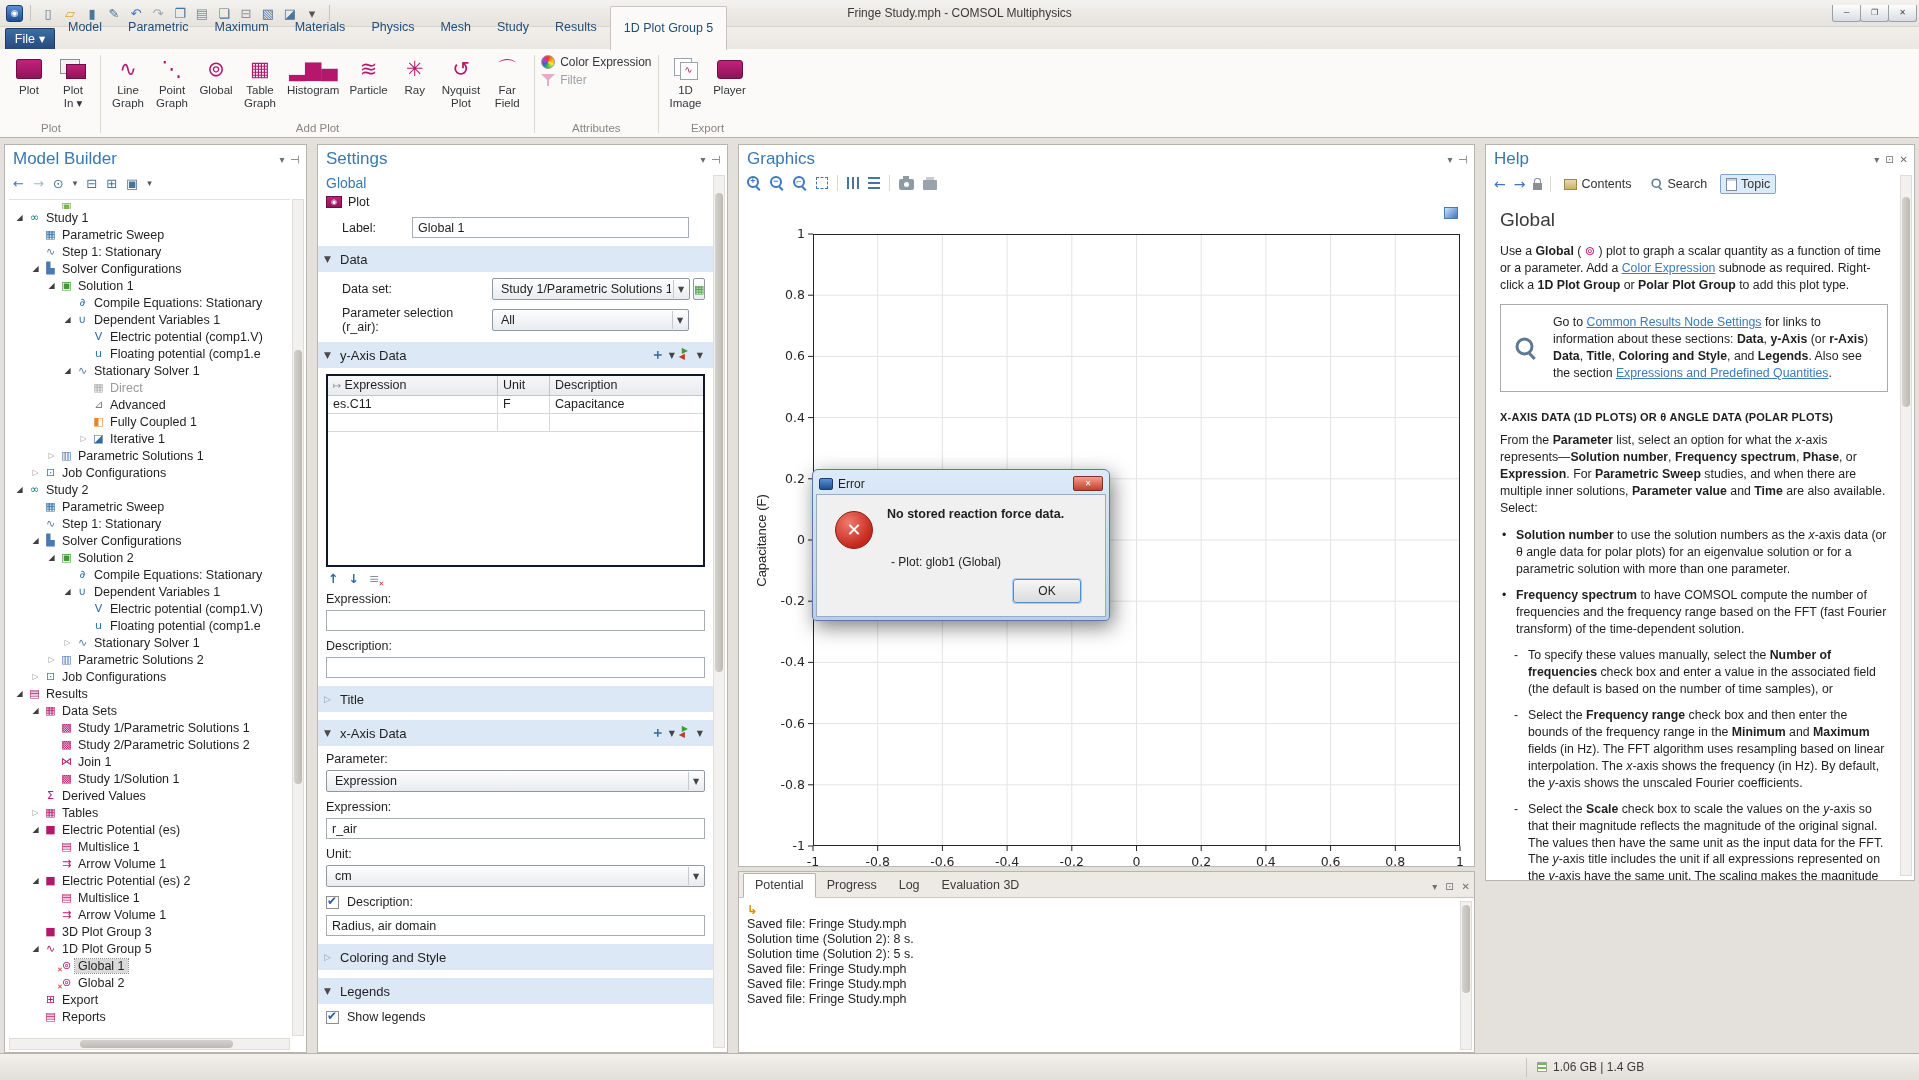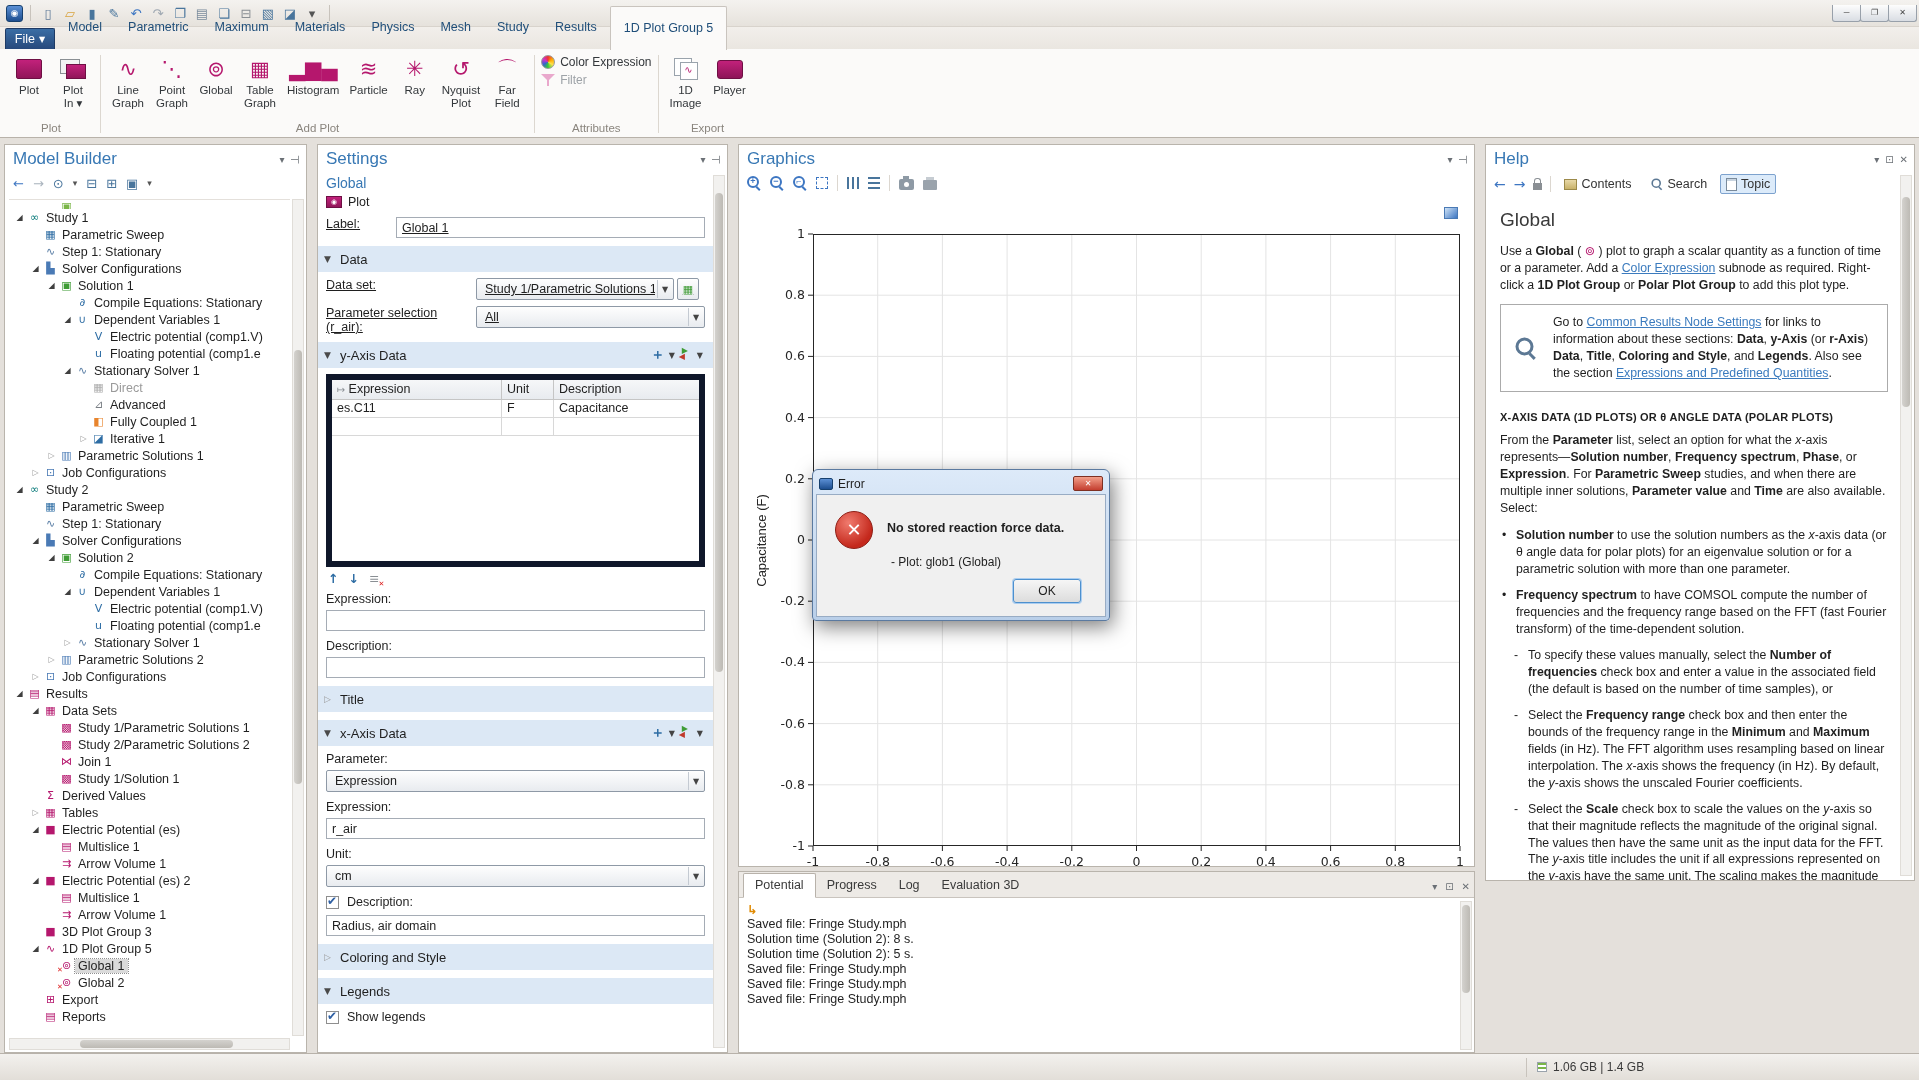--- a/index.html
+++ b/index.html
@@ -108,40 +108,40 @@
   .hsb { position:absolute; left:4px; right:16px; bottom:2px; height:12px; background:#F2F1EF; border:1px solid #E0DDD8; }
   .hsb .thumb { position:absolute; top:1px; bottom:1px; left:25%; width:55%; background:linear-gradient(#D4D2CE,#BDBAB4); border-radius:5px; }
 
   
   .s-body { position:absolute; left:0; right:14px; top:28px; bottom:0; padding:0 8px 0 8px; overflow:hidden; }
   .s-sub { font-size:14px; color:#3878B4; margin:2px 0 4px 0; }
   .s-node { display:flex; align-items:center; gap:6px; margin:4px 0 8px 0; }
   .mini-plot-icon { width:16px; height:12px; background:linear-gradient(#C2217B,#911559);
     border:1px solid #6E0F44; display:inline-flex; align-items:center; justify-content:center;
     color:#fff; font-size:7px; }
-  .s-row { display:flex; margin:6px 0;text-decoration:underline; }
+  .s-row { display:flex; align-items:center; margin:6px 16px; }
   .s-cap { width:150px; flex:none; }
   .s-cap.narrow { width:70px; }
   .tin { height:21px; border:1px solid #A5ACB5; background:#fff; padding:0 5px; display:flex; align-items:center; }
   .combo { height:22px; border:1px solid #8E99A6; border-radius:2px;
     background:linear-gradient(#FEFEFE,#E8EBEF); display:flex; align-items:center; position:relative; padding:0 18px 0 8px; }
   .combo .ca { position:absolute; right:1px; top:1px; bottom:1px; width:15px; border-left:1px solid #C4CAD2;
     display:flex; align-items:center; justify-content:center; font-size:8px; color:#444; }
   .sec { height:26px; background:#DCE8F5; display:flex; align-items:center; padding:0 6px;
     margin:8px -8px 6px -8px; }
   .sec .sarr { width:16px; font-size:9px; color:#4A4A4A; font-family:"DejaVu Sans"; }
   .sec .sarr.col { color:#9B9B9B; }
   .sec .stitle { font-size:13px; }
   .sec .sicons { margin-left:auto; display:flex; align-items:center; gap:4px; padding-right:4px; }
   .plus { color:#2E6DA4; font-weight:bold; font-size:14px; }
   .mini-arr { font-size:8px; color:#444; }
   .repl { position:relative; width:14px; height:12px; }
   .repl::before { content:"▶"; position:absolute; left:3px; top:-3px; color:#3F9C35; font-size:8px; }
   .repl::after { content:"◀"; position:absolute; left:0px; top:3px; color:#C0392B; font-size:8px; }
-  .ytable { border:6px solid #0f172a; height:193px; margin:2px 0 4px 0; background:#fff; }
+  .ytable { border:2px solid #0f172a; height:193px; margin:2px 0 4px 0; background:#fff; }
   .ytable .hrow, .ytable .drow { display:flex; }
   .ytable .hcell { background:linear-gradient(#F6F7F9,#E8EBEF); border-right:1px solid #C5C5C5;
     border-bottom:1px solid #C5C5C5; padding:2px 5px; height:20px; }
   .ytable .dcell { border-right:1px solid #D8D8D8; border-bottom:1px solid #D8D8D8; padding:1px 5px; height:18px; }
   .c0 { width:170px; flex:none; } .c1 { width:52px; flex:none; } .c2 { flex:1; border-right:none !important; }
   .tbl-tools { display:flex; gap:10px; align-items:center; margin:4px 0 6px 2px; color:#2E6DA4; font-weight:bold; }
   .dlist { position:relative; color:#8A8F94; font-weight:normal; }
   .dlist::after { content:"✕"; position:absolute; right:-5px; bottom:-2px; color:#D22; font-size:7px; font-weight:bold; }
   .cblab { display:flex; align-items:center; gap:8px; }
   .cb { width:13px; height:13px; border:1px solid #8E8E8E; background:#fff; position:relative; flex:none; }
@@ -182,21 +182,21 @@
   .dlg-title { height:21px; display:flex; align-items:center; gap:5px; padding:0 3px; font-size:12px; }
   .dlg-app-ic { width:14px; height:12px; background:linear-gradient(#5B8FD4,#1D4E8F); border:1px solid #16406E; border-radius:2px; }
   .dlg-close { margin-left:auto; width:30px; height:15px; border:1px solid #7E3022; border-radius:2px;
     background:linear-gradient(#F3A08A,#C43E2F); color:#fff; font-size:8px;
     display:flex; align-items:center; justify-content:center; }
   .dlg-body { position:absolute; left:3px; right:3px; top:24px; bottom:3px; background:#F0F0F0;
     border:1px solid #98ACC4; }
   .err-ic { position:absolute; left:18px; top:16px; width:38px; height:38px; border-radius:50%;
     background:radial-gradient(circle at 35% 30%,#F07B6E,#C4281C 70%); border:1px solid #8E1D14;
     color:#fff; font-weight:bold; font-size:18px; display:flex; align-items:center; justify-content:center; }
-  .dlg-msg { position:absolute; left:70px; top:26px; font-weight:bold; font-size:12.5px; }
+  .dlg-msg { position:absolute; left:70px; top:12px; font-weight:bold; font-size:12.5px; }
   .dlg-detail { position:absolute; left:74px; top:60px; font-size:12px; }
   .dlg-ok { position:absolute; right:24px; bottom:13px; width:68px; height:24px;
     background:linear-gradient(#F6F6F6,#DCDCDC); border:1px solid #4D90CE; border-radius:3px;
     box-shadow:0 0 0 1px #AACDF0; font-size:12px; display:flex; align-items:center; justify-content:center; }
 
   
   .m-head { height:26px; background:#EDEAE6; border-bottom:1px solid #C9C4BE; display:flex; align-items:flex-end; padding:0 4px; }
   .mtab { padding:0 11px; line-height:23px; font-size:12.5px; color:#3A3A3A; }
   .mtab.active { background:#fff; border:1px solid #B8B2AA; border-bottom:1px solid #fff; margin-bottom:-1px;
     border-radius:2px 2px 0 0; }
@@ -256,20 +256,21 @@
         <span class="qat-btn gly" style="color: rgb(73, 117, 156);">❐</span>
         <span class="qat-btn gly" style="color: rgb(122, 139, 156);">▤</span>
         <span class="qat-btn gly" style="color: rgb(73, 117, 156);">❏</span>
         <span class="qat-btn gly" style="color: rgb(138, 143, 148);">⊟</span>
         <span class="qat-btn gly" style="color: rgb(73, 117, 156);">▧</span>
         <span class="qat-btn gly" style="color: rgb(73, 117, 156);">◪</span>
         <span class="qat-btn gly" style="color: rgb(85, 85, 85);">▾</span>
       </span>
     <span class="qat-sep"></span>
   </div>
+  <div class="win-title">Fringe Study.mph - COMSOL Multiphysics</div>
   <div class="winbtns">
     <span class="winbtn">─</span>
     <span class="winbtn">❐</span>
     <span class="winbtn">✕</span>
   </div>
 </div>
 
 <div class="tabrow">
   <div class="file-btn">
     <span>File</span>

